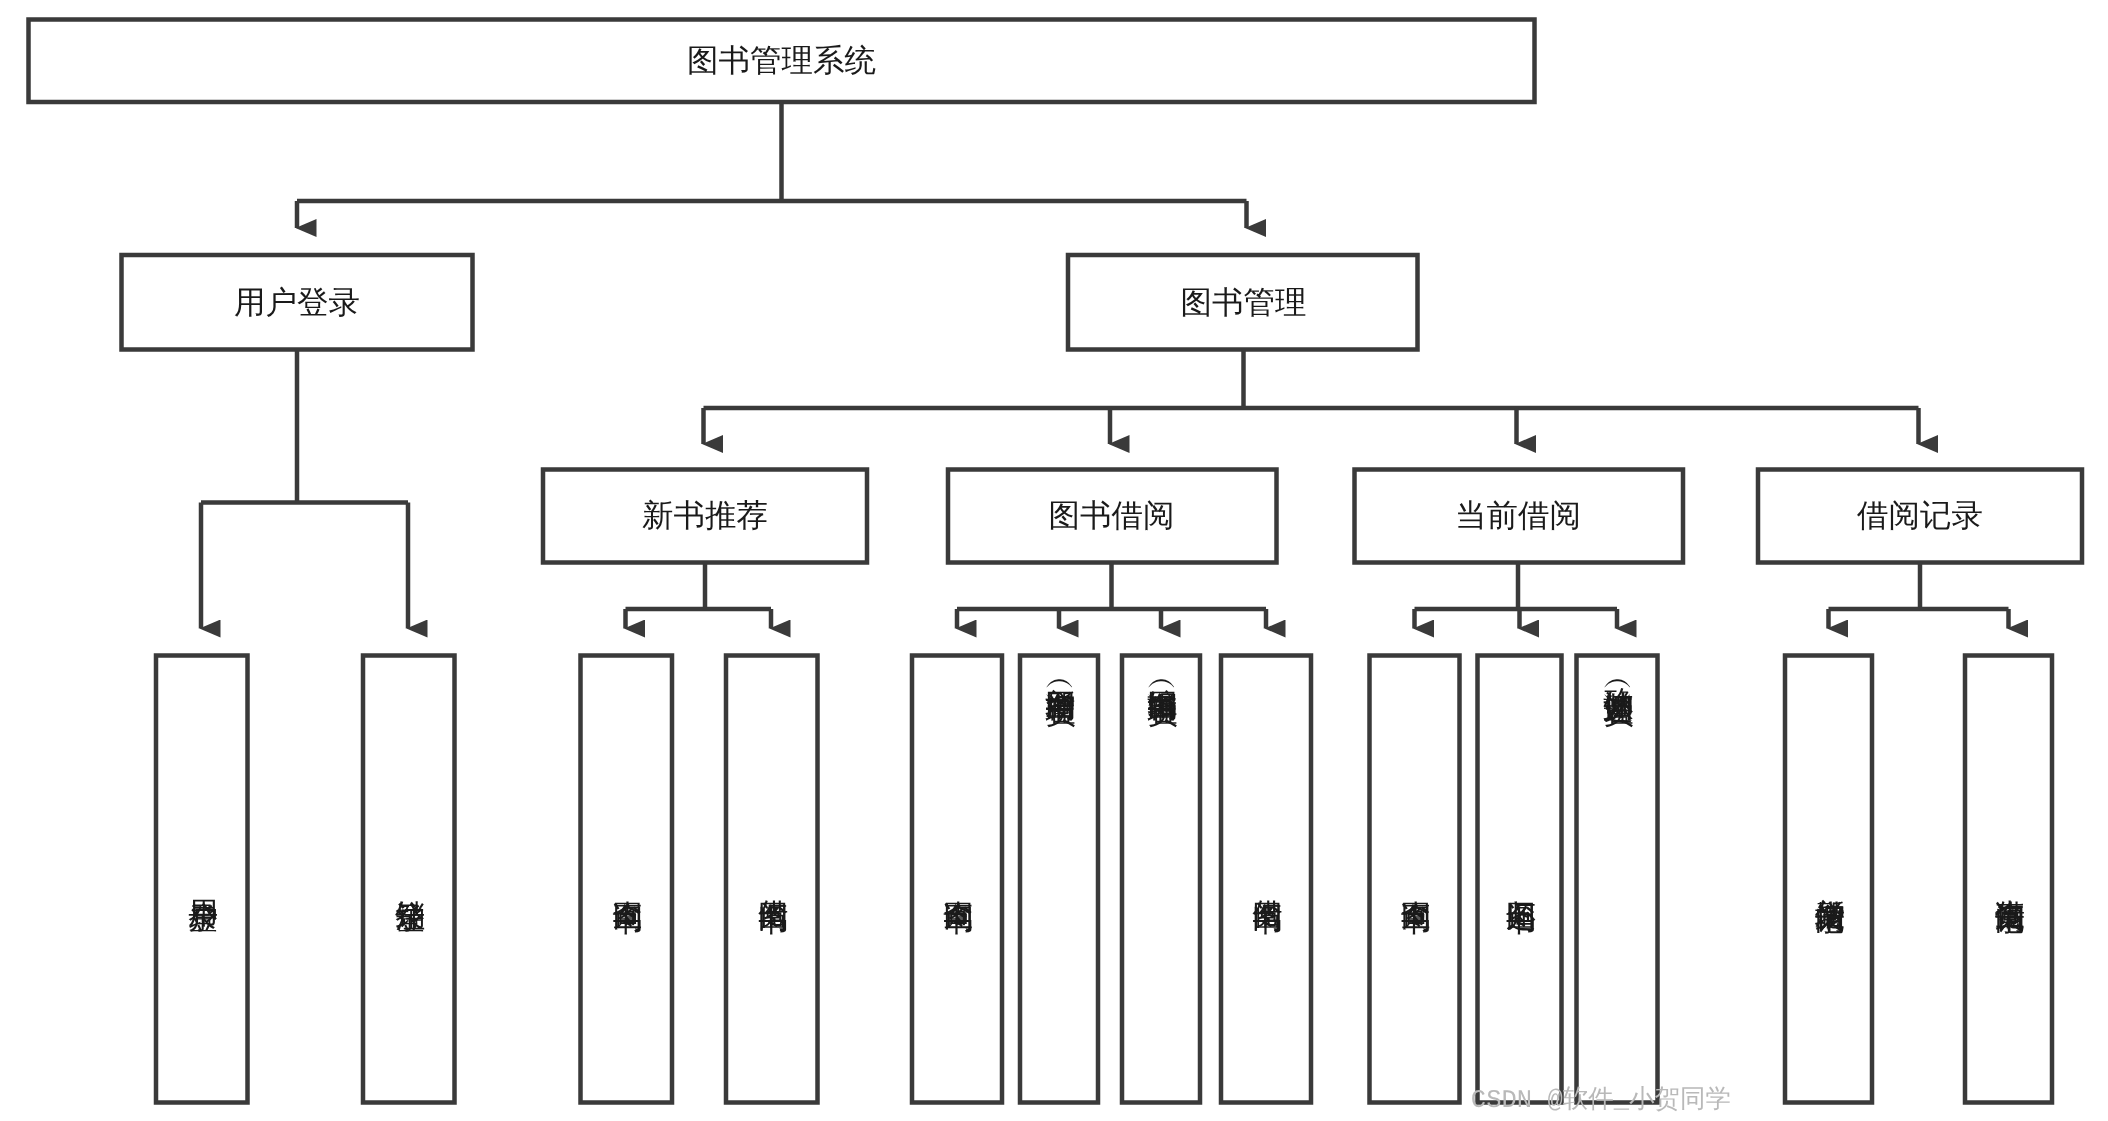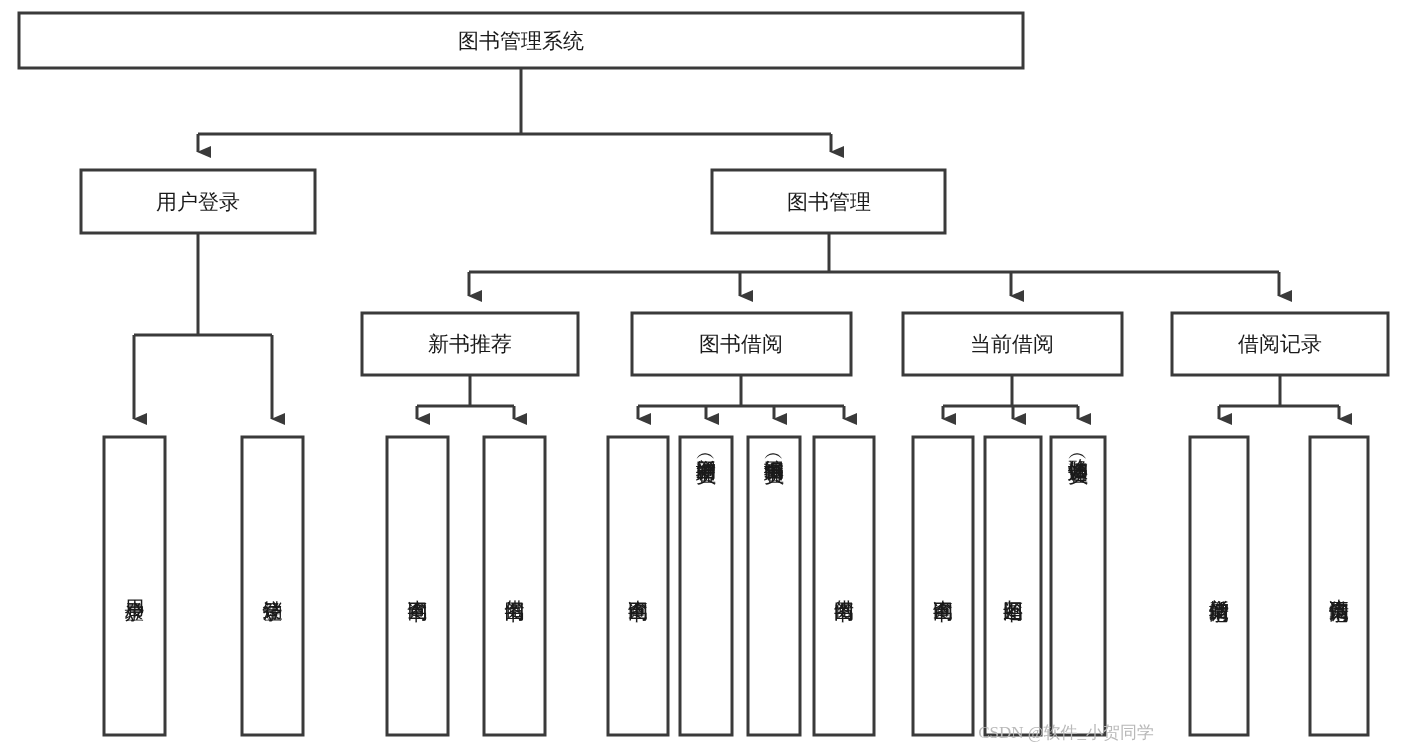--- a/index.html
+++ b/index.html
@@ -24,21 +24,21 @@
     writing-mode:vertical-rl;
     text-orientation:upright;
     font-family:"Liberation Sans","DejaVu Sans",sans-serif;
     font-size:20px;line-height:1.05;color:#1a1a1a;
     letter-spacing:1px;
     white-space:nowrap;
     pointer-events:none;
   }
   .watermark{
     position:absolute;right:8px;bottom:3px;
-    font-family:Liberation Serif, serif;
+    font-family:Liberation Mono, monospace;
     font-size:17px;color:#b9b9b9;white-space:nowrap;
   }
 </style>
 </head>
 <body>
 
 <div id="stage">
 
   <svg id="diagram" viewBox="0 0 1405 747">
     <defs>

